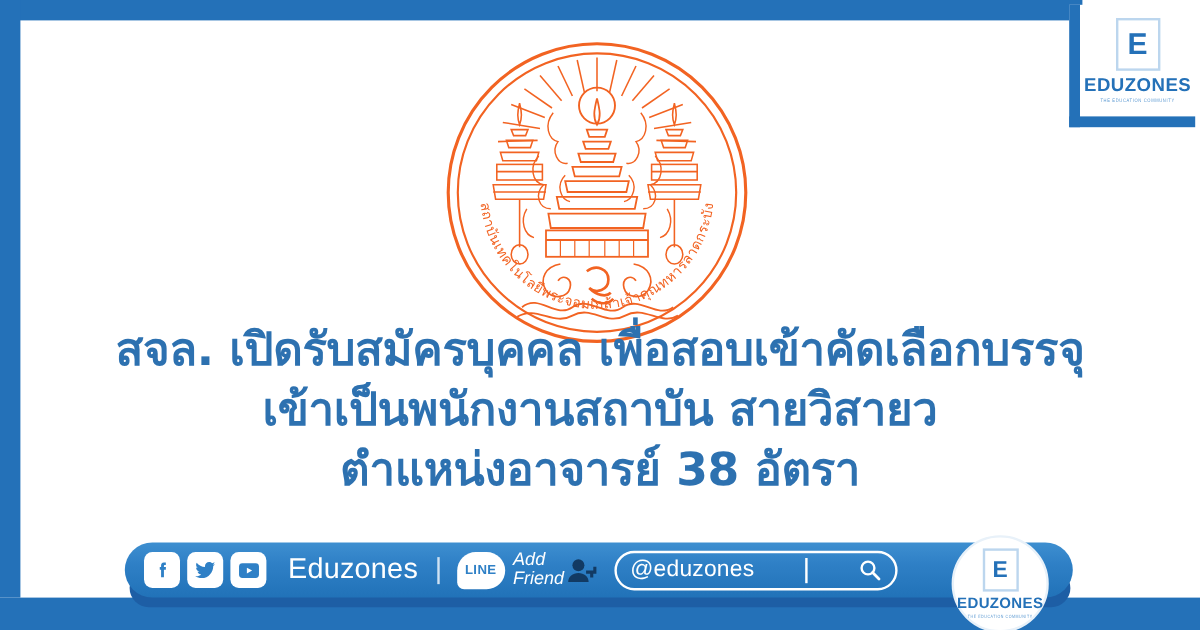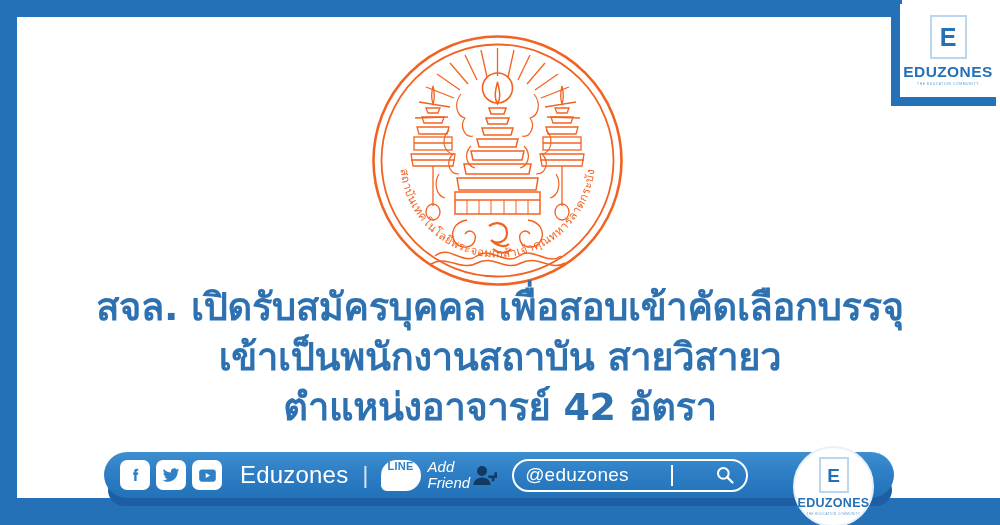--- a/index.html
+++ b/index.html
@@ -36,21 +36,21 @@
     font-size:3.4px;color:#5d9ad2;letter-spacing:.55px;margin-top:2px;
     transform:scaleY(1.25);white-space:nowrap;
   }
 
   
   .emblem{position:absolute;left:371px;top:34px;width:253px;height:253px;}
   .emblem svg{display:block;width:100%;height:100%;}
 
   
   .headline{
-    position:absolute;left:0;top:282px;width:1000px;text-align:center;
+    position:absolute;left:0;top:266px;width:1000px;text-align:center;
     color:#2d71b0;font-weight:bold;
     font-family:"DejaVu Sans","Liberation Sans",sans-serif;
   }
   .headline .ln{
     font-size:38px;line-height:50px;white-space:nowrap;letter-spacing:-0.3px;
   }
 
   
   .bar-shadow{
     position:absolute;left:108px;top:474px;width:784px;height:32px;
@@ -71,21 +71,21 @@
   .sq-icon svg{display:block;}
 
   .bar-brand{
     color:#ffffff;font-size:24px;margin:0 10px 0 12px;letter-spacing:.2px;
     white-space:nowrap;
   }
   .bar-sep{color:#cfe2f3;font-size:24px;margin:0 12px 0 4px;}
 
   .line-badge{
     width:40px;height:31px;background:#ffffff;border-radius:16px 16px 16px 6px;
-    display:flex;justify-content:center;flex:0 0 auto;
+    display:flex;align-items:center;justify-content:center;flex:0 0 auto;
   }
   .line-badge span{
     font-size:11px;font-weight:bold;color:#2f80c6;letter-spacing:.3px;
   }
   .addfriend{
     color:#ffffff;font-size:15px;line-height:16px;margin-left:7px;white-space:nowrap;font-style:italic;
   }
   .person-add{margin-left:2px;margin-top:4px;flex:0 0 auto;}
 
   .search-pill{
@@ -242,21 +242,21 @@
 
       <text font-size="11.5" fill="#F26322" font-family="'DejaVu Sans',sans-serif" letter-spacing="0.4">
         <textPath href="#arcBot" startOffset="50%" text-anchor="middle">สถาบันเทคโนโลยีพระจอมเกล้าเจ้าคุณทหารลาดกระบัง</textPath>
       </text>
     </svg>
   </div>
 
   <div class="headline">
     <div class="ln">สจล. เปิดรับสมัครบุคคล เพื่อสอบเข้าคัดเลือกบรรจุ</div>
     <div class="ln">เข้าเป็นพนักงานสถาบัน สายวิสายว</div>
-    <div class="ln">ตำแหน่งอาจารย์ 42 อัตรา</div>
+    <div class="ln">ตำแหน่งอาจารย์ 38 อัตรา</div>
   </div>
 
   <div class="bar-shadow"></div>
   <div class="bar">
     <div class="bar-inner">
 
       <div class="sq-icon">
         <svg width="19" height="19" viewBox="0 0 24 24">
           <path fill="#2f80c6" d="M15.5 8.2h-2.1V6.9c0-.6.4-.8.7-.8h1.3V3.4h-2C11 3.4 10.4 5.1 10.4 6.6v1.6H9v2.8h1.4v8h3V11.2h2l.1-3z"></path>
         </svg>

